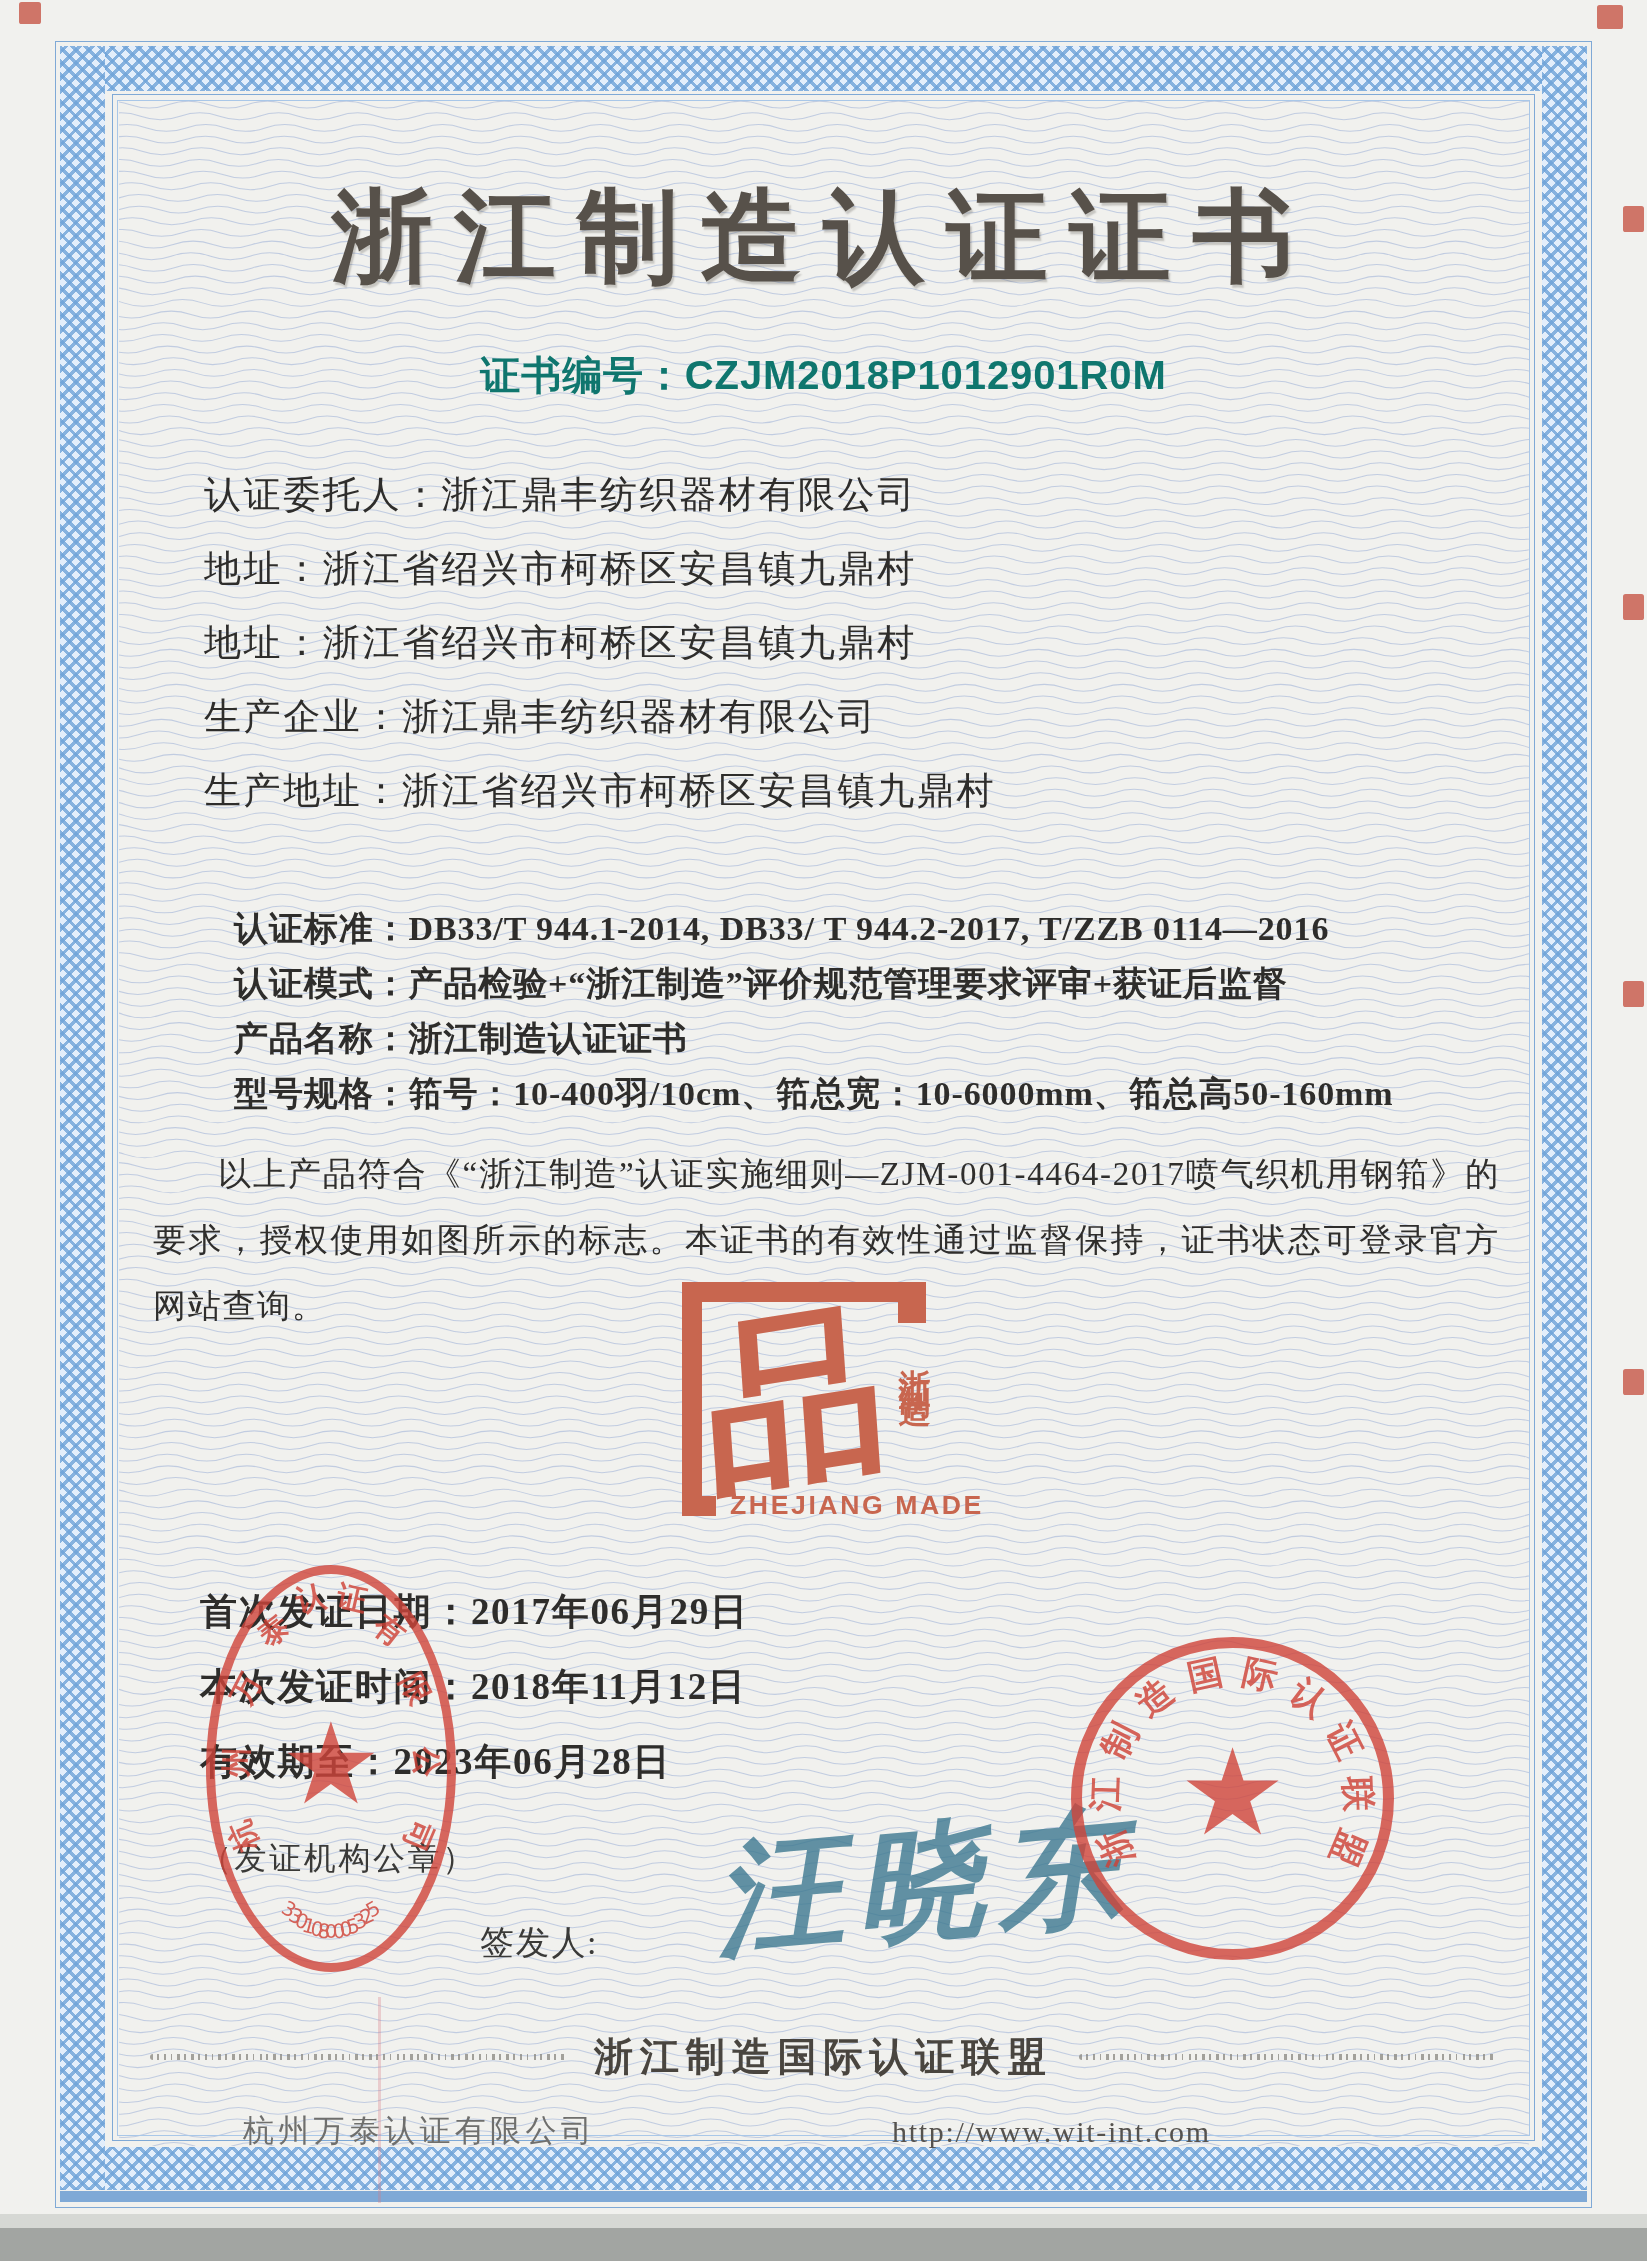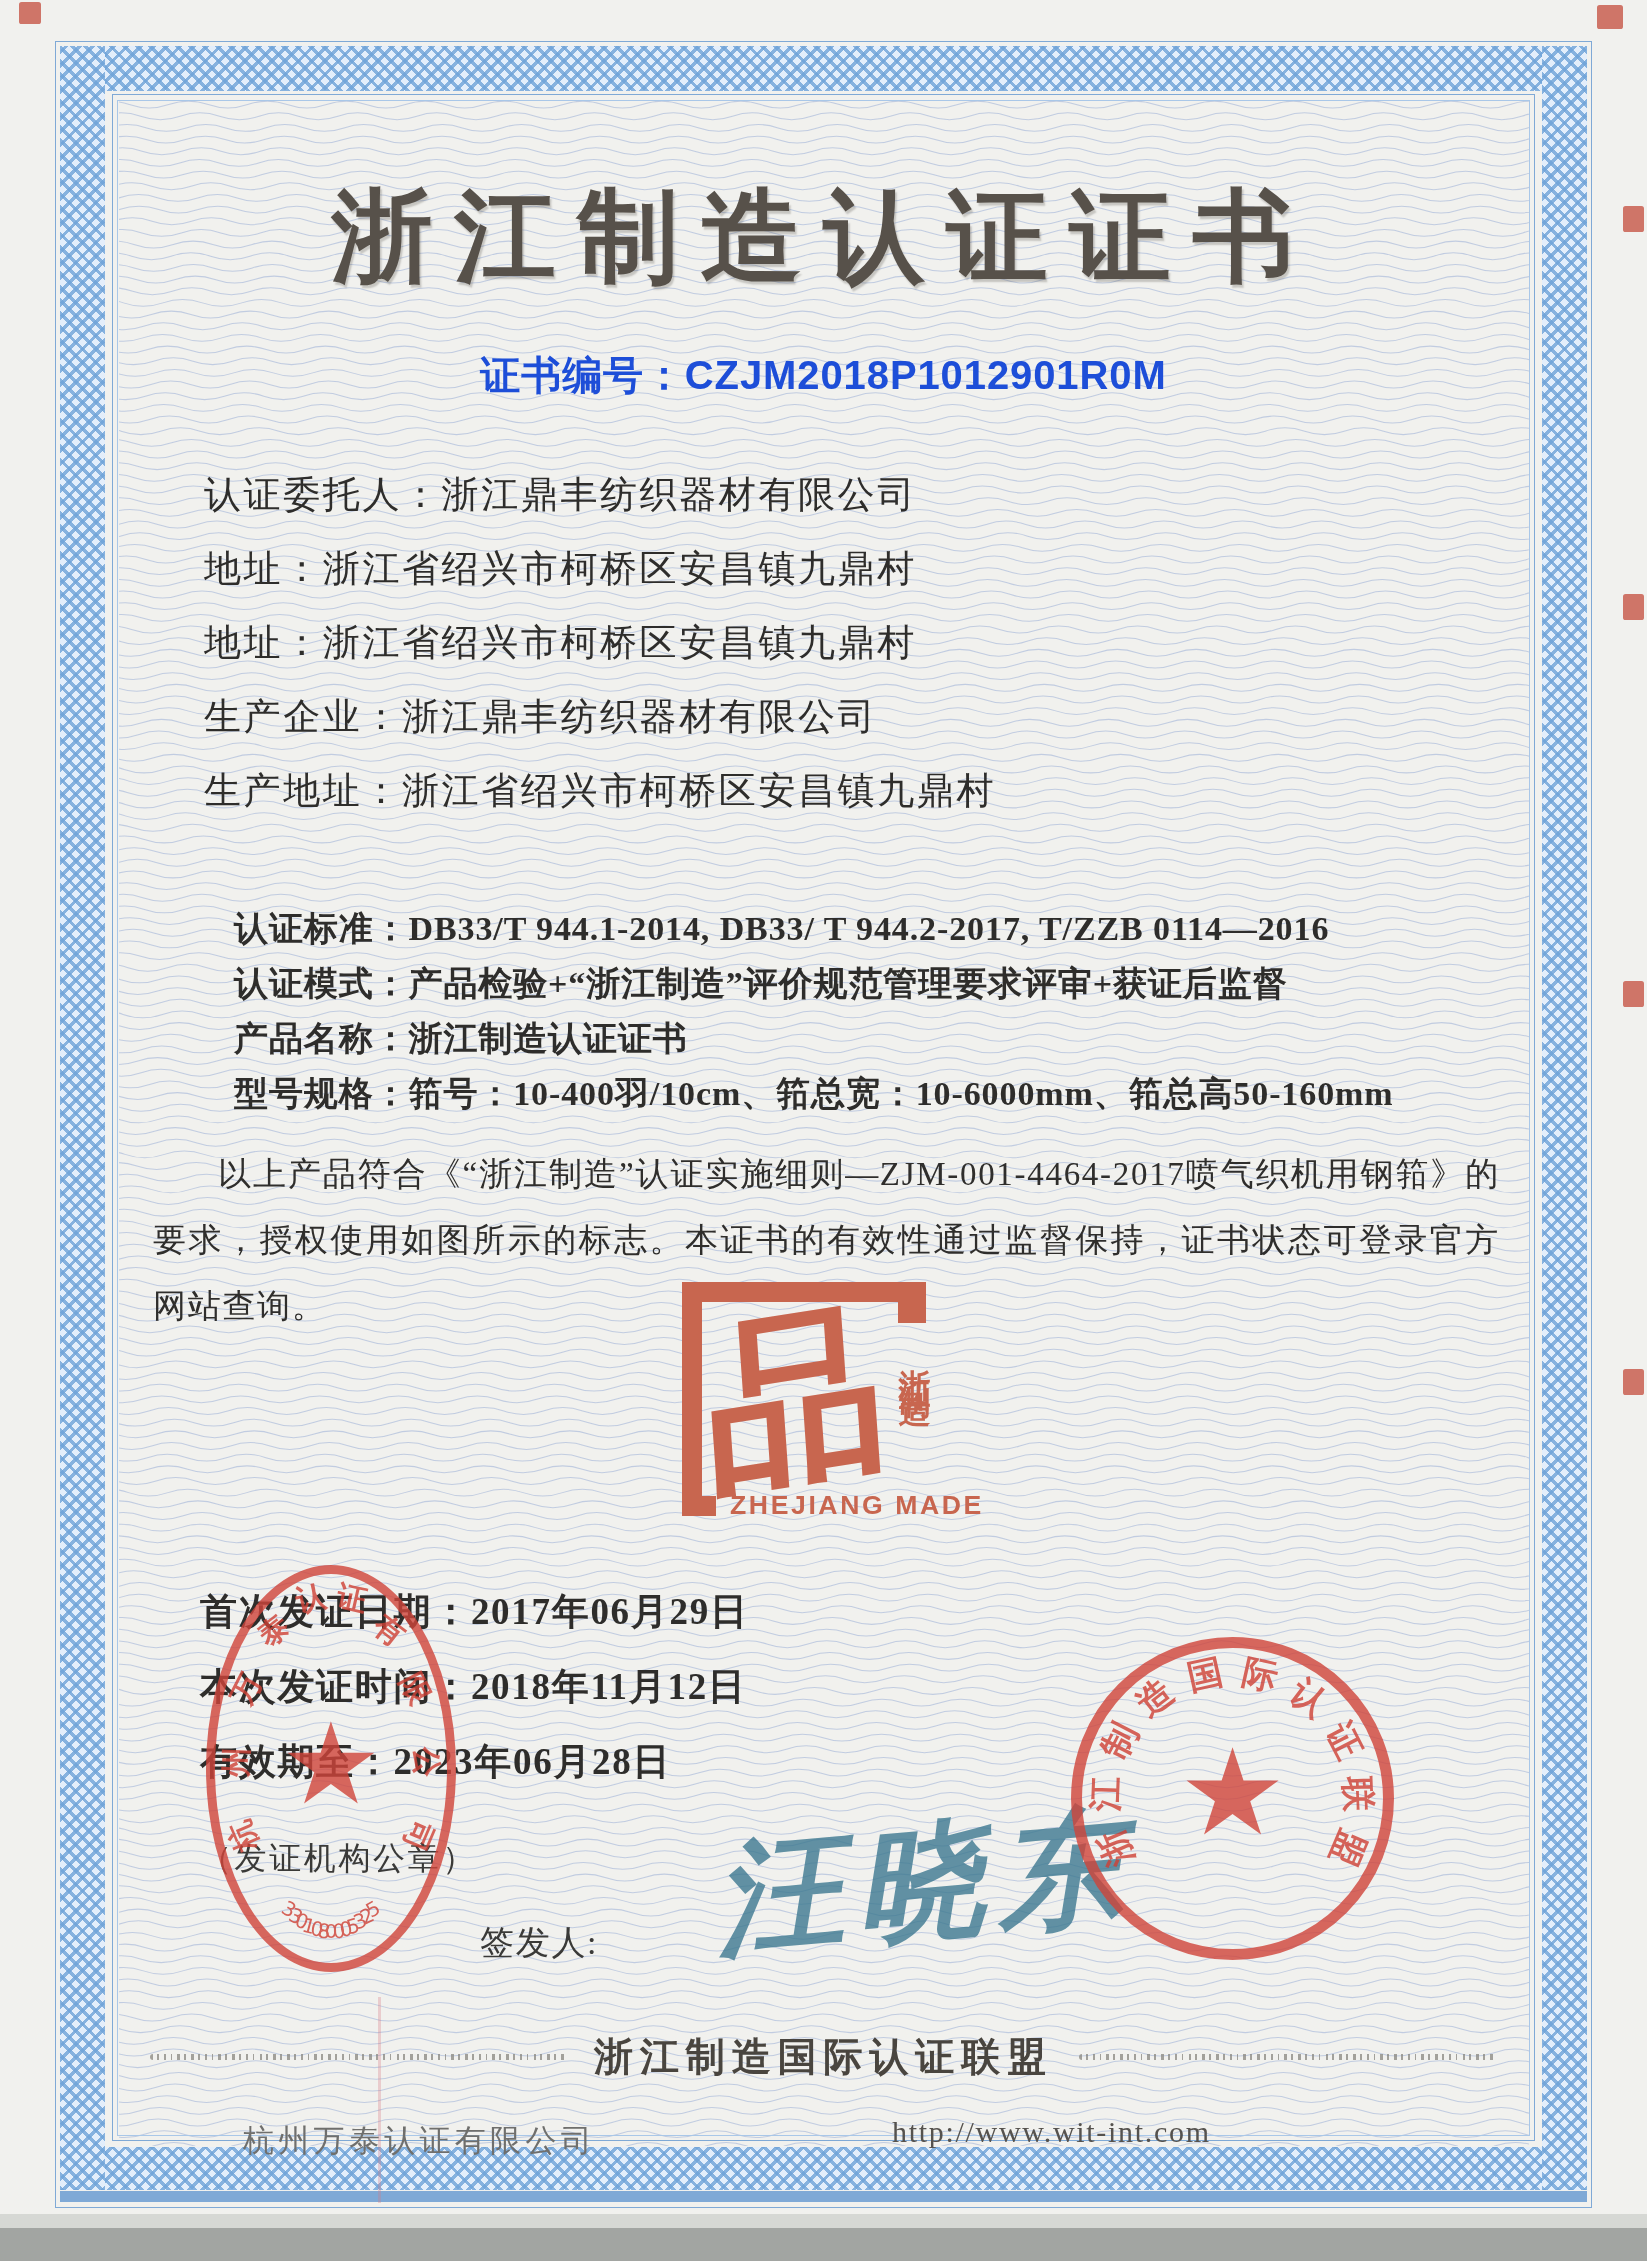--- a/index.html
+++ b/index.html
@@ -34,21 +34,21 @@
 
   
   .title{
     position:absolute;top:170px;left:0;width:100%;text-align:center;
     font-size:101px;font-weight:bold;color:#57514a;letter-spacing:22px;
     text-shadow:1.7px 2.6px 1.7px rgba(87,81,74,.28);font-family:"DejaVu Serif", serif;
   }
   .cert-no{
     position:absolute;top:348px;left:0;width:100%;text-align:center;
     font-family:"Liberation Sans", sans-serif;font-size:40px;font-weight:600;
-    color:#1d4ed8;letter-spacing:0.9px;
+    color:#0f766e;letter-spacing:0.9px;
   }
   .info-block{position:absolute;left:204px;top:470px;}
   .info-line{font-size:37px;font-weight:normal;letter-spacing:2.6px;height:74px;white-space:nowrap;}
   .detail-block{position:absolute;left:204px;top:906px;margin-left:30px;}
   .detail-line{font-size:34px;font-weight:bold;letter-spacing:0.9px;height:55px;white-space:nowrap;}
   .statement{
     position:absolute;left:153px;top:1141px;width:1347px;
     font-size:33px;line-height:66px;letter-spacing:1.7px;color:#2f2e2c;
     text-align:justify;text-indent:65px;
   }
@@ -101,21 +101,21 @@
   .ring-serial span{font-family:"DejaVu Sans", sans-serif;font-weight:normal;}
 
   
   .alliance-row{position:absolute;top:2030px;left:150px;right:150px;display:flex;align-items:center;gap:26px;}
   .flourish{
     flex:1;height:6.9px;opacity:.75;
     background:repeating-linear-gradient(90deg,#88867f 0 2.6px, rgba(0,0,0,0) 2.6px 6.9px, #88867f 6.9px 8.6px, rgba(0,0,0,0) 8.6px 13.7px);
     border-radius:3.4px;
   }
   .alliance-text{font-size:39px;font-weight:bold;color:#49453f;letter-spacing:6.9px;white-space:nowrap;}
-  .footer-company{position:absolute;left:243px;top:2110px;font-size:31px;color:#6f6f6d;letter-spacing:4.3px;margin-top:10px;}
+  .footer-company{position:absolute;left:243px;top:2110px;font-size:31px;color:#6f6f6d;letter-spacing:4.3px;}
   .footer-site{position:absolute;left:892px;top:2115px;font-size:30px;color:#55524e;letter-spacing:1.7px;}
 </style>
 </head>
 <body>
 
 <div class="page">
 
   <div class="waves-wrap">
       <svg width="1410" height="2045" viewBox="0 0 1644 2384">
         <path d="M -80 4 q 23 8 46 0 t 46 0 t 46 0 t 46 0 t 46 0 t 46 0 t 46 0 t 46 0 t 46 0 t 46 0 t 46 0 t 46 0 t 46 0 t 46 0 t 46 0 t 46 0 t 46 0 t 46 0 t 46 0 t 46 0 t 46 0 t 46 0 t 46 0 t 46 0 t 46 0 t 46 0 t 46 0 t 46 0 t 46 0 t 46 0 t 46 0 t 46 0 t 46 0 t 46 0 t 46 0 t 46 0 t 46 0 t 46 0 t 46 0 t 46 0 t 46 0" fill="none" stroke="#b5c3dd" stroke-width="1.2" stroke-opacity="0.8"></path>

